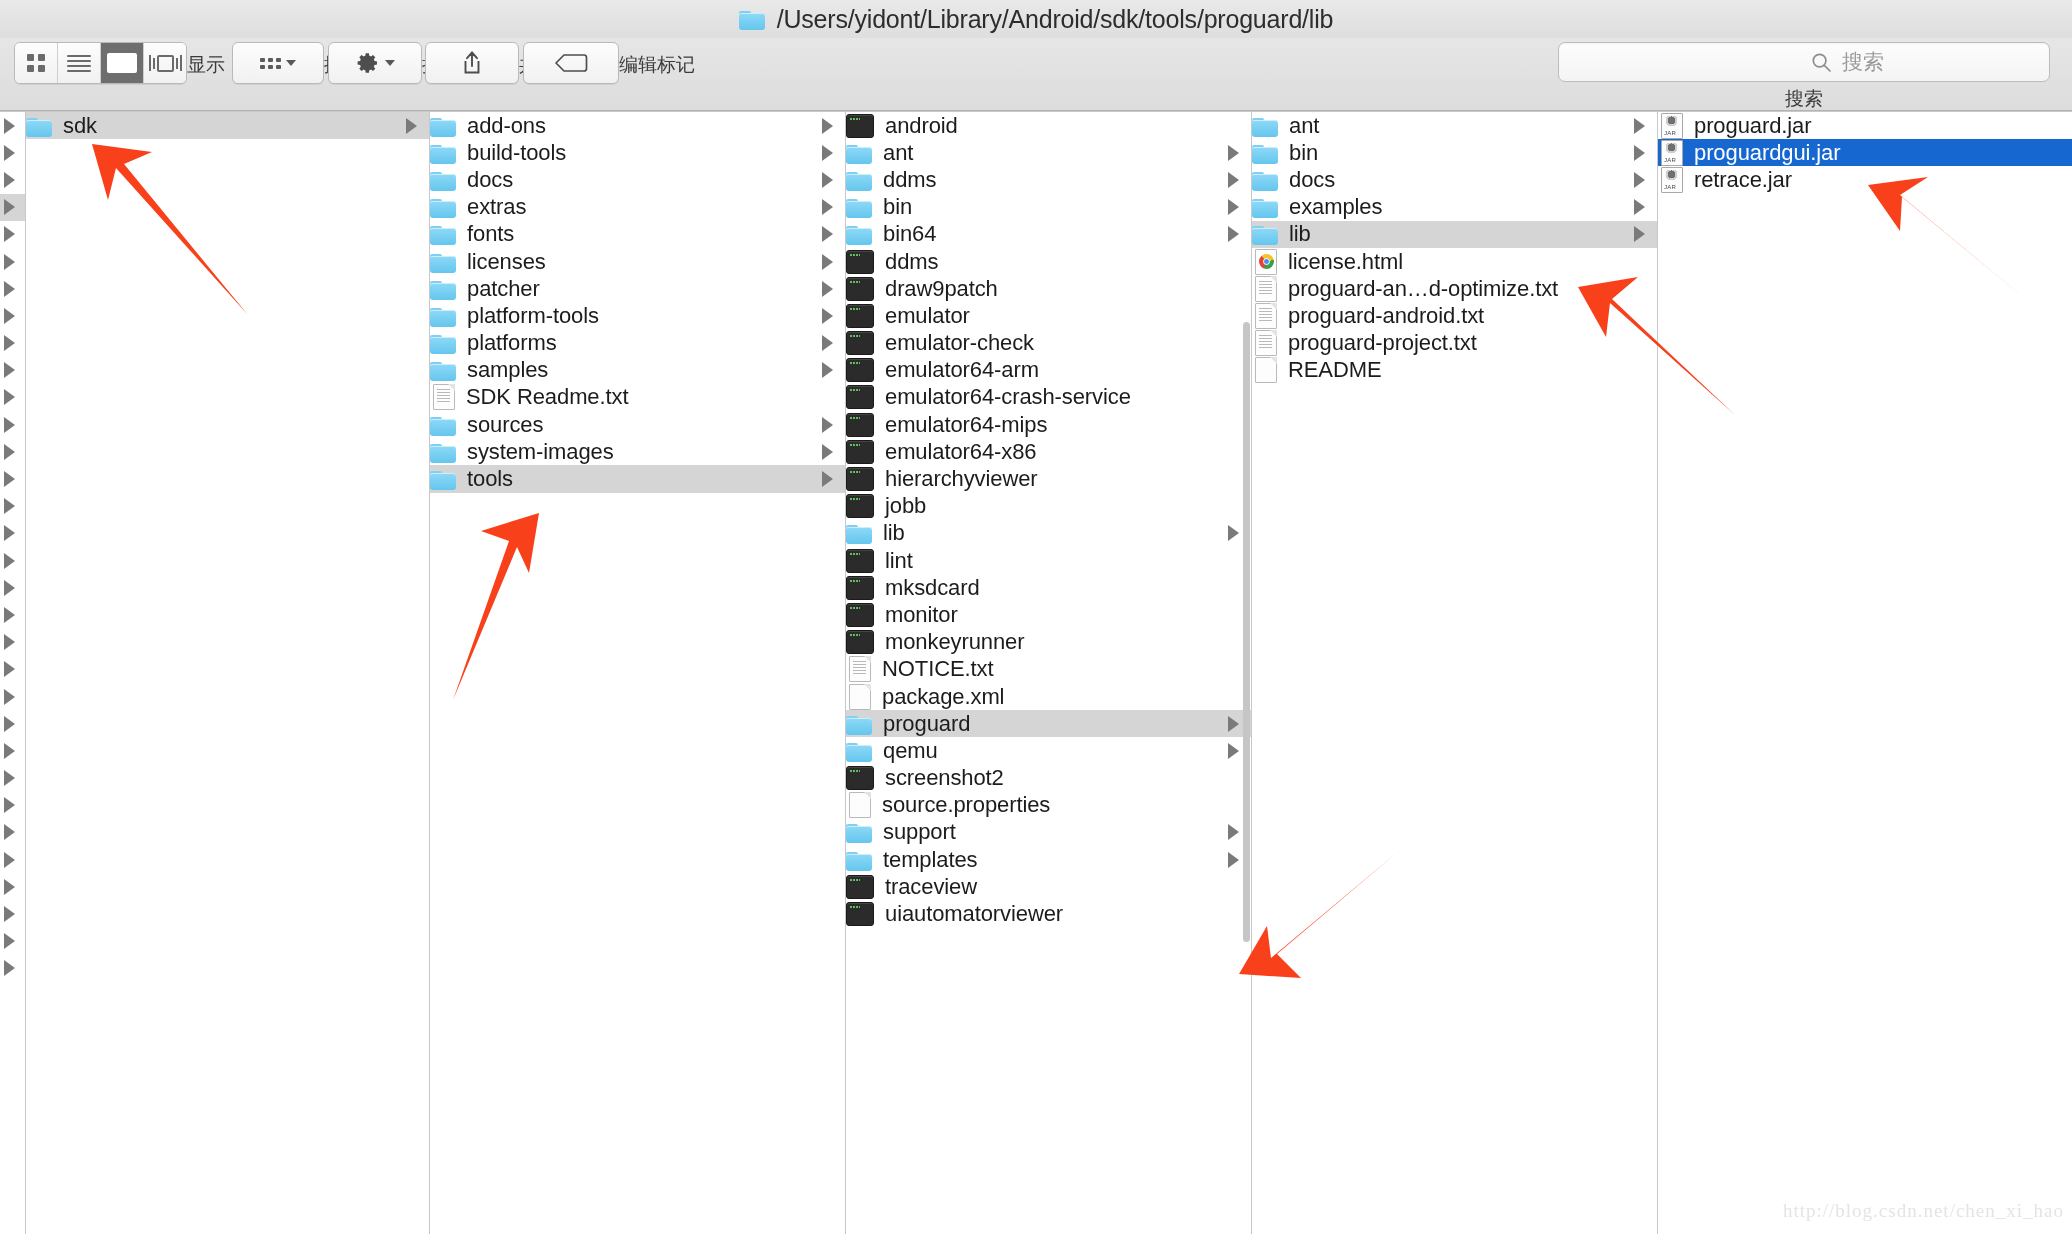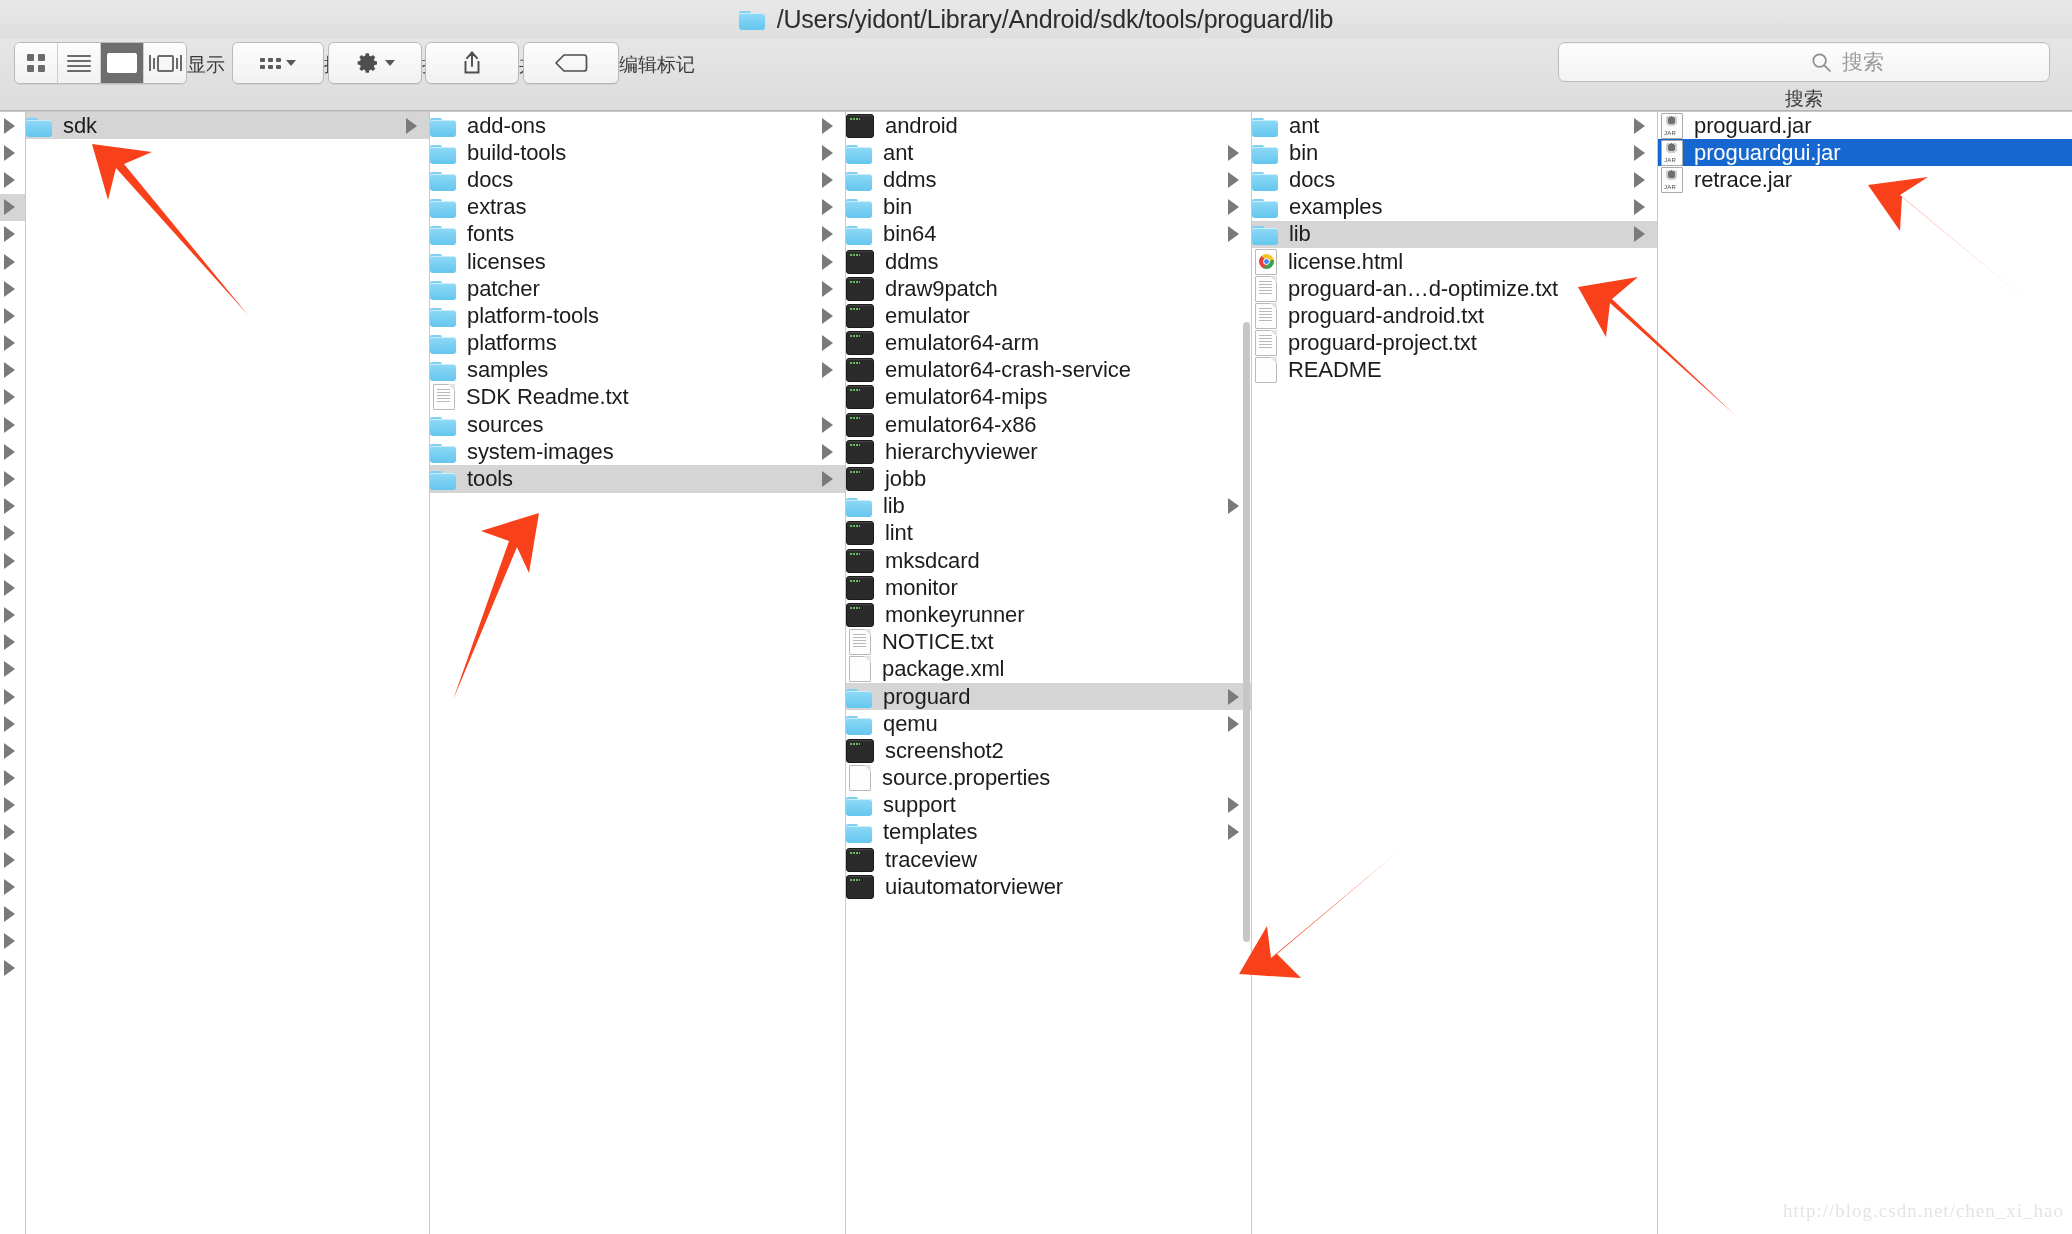--- a/index.html
+++ b/index.html
@@ -551,20 +551,24 @@
         <div class="row">
           <span class="ico ico-exec"></span>
           <span class="row-label">draw9patch</span>
         </div>
         <div class="row">
           <span class="ico ico-exec"></span>
           <span class="row-label">emulator</span>
         </div>
         <div class="row">
           <span class="ico ico-exec"></span>
+          <span class="row-label">emulator-check</span>
+        </div>
+        <div class="row">
+          <span class="ico ico-exec"></span>
           <span class="row-label">emulator64-arm</span>
         </div>
         <div class="row">
           <span class="ico ico-exec"></span>
           <span class="row-label">emulator64-crash-service</span>
         </div>
         <div class="row">
           <span class="ico ico-exec"></span>
           <span class="row-label">emulator64-mips</span>
         </div>

